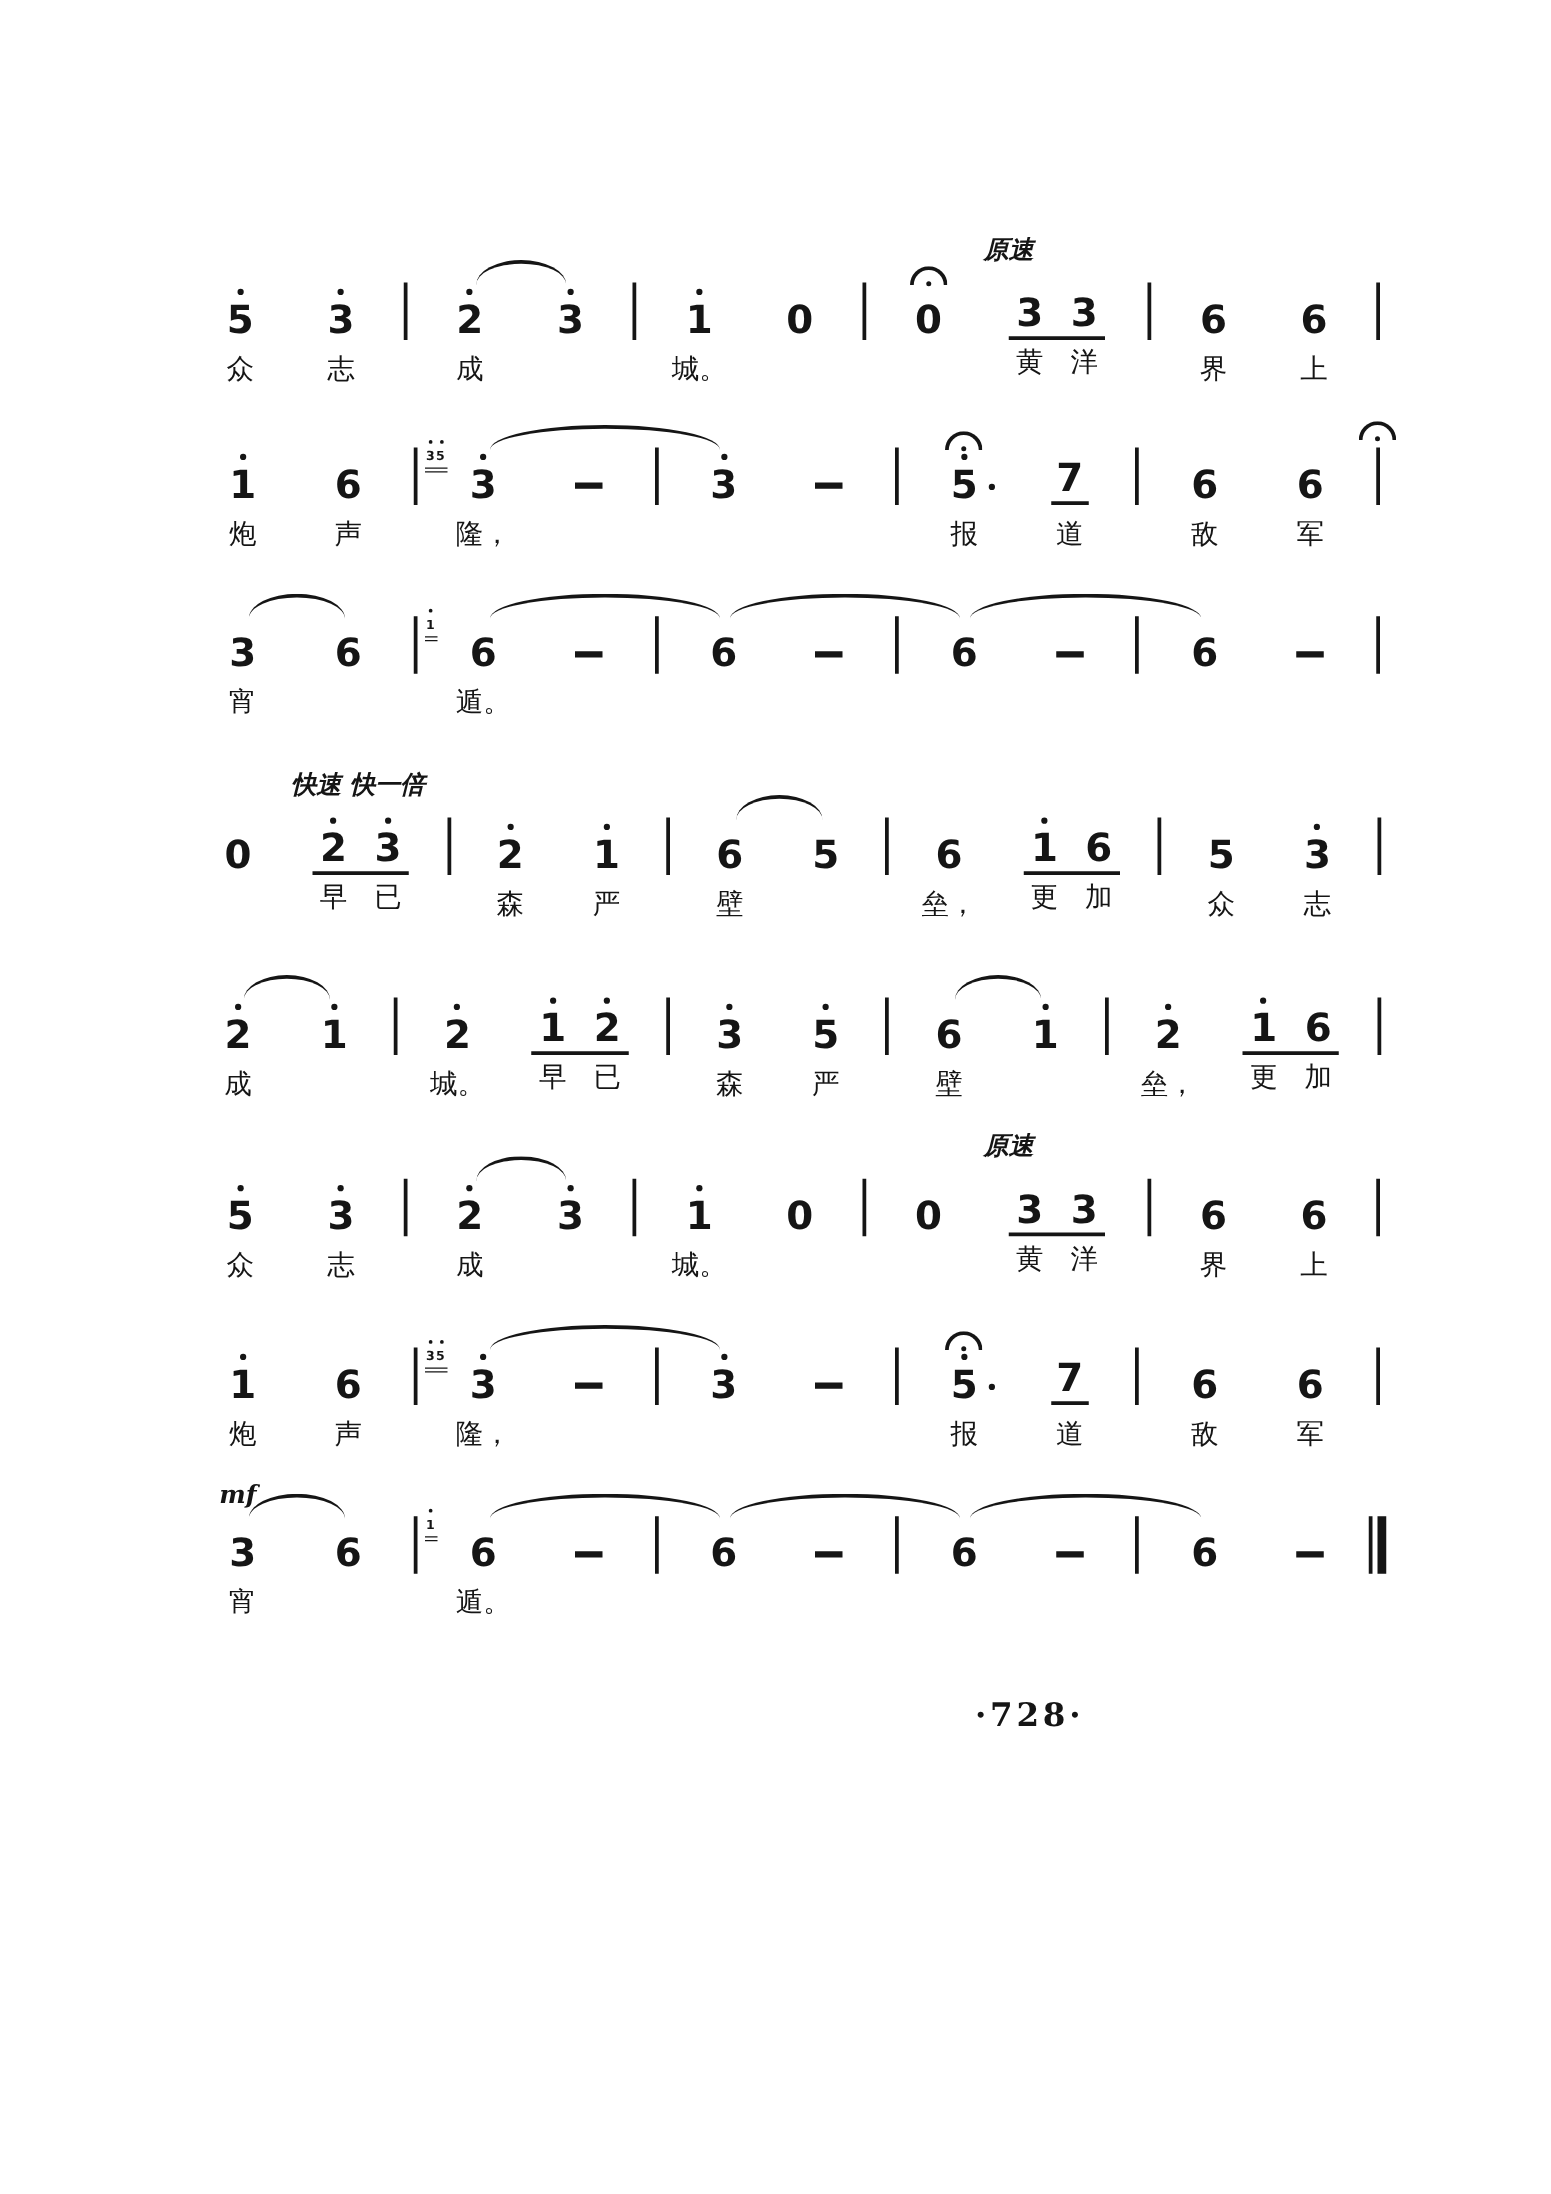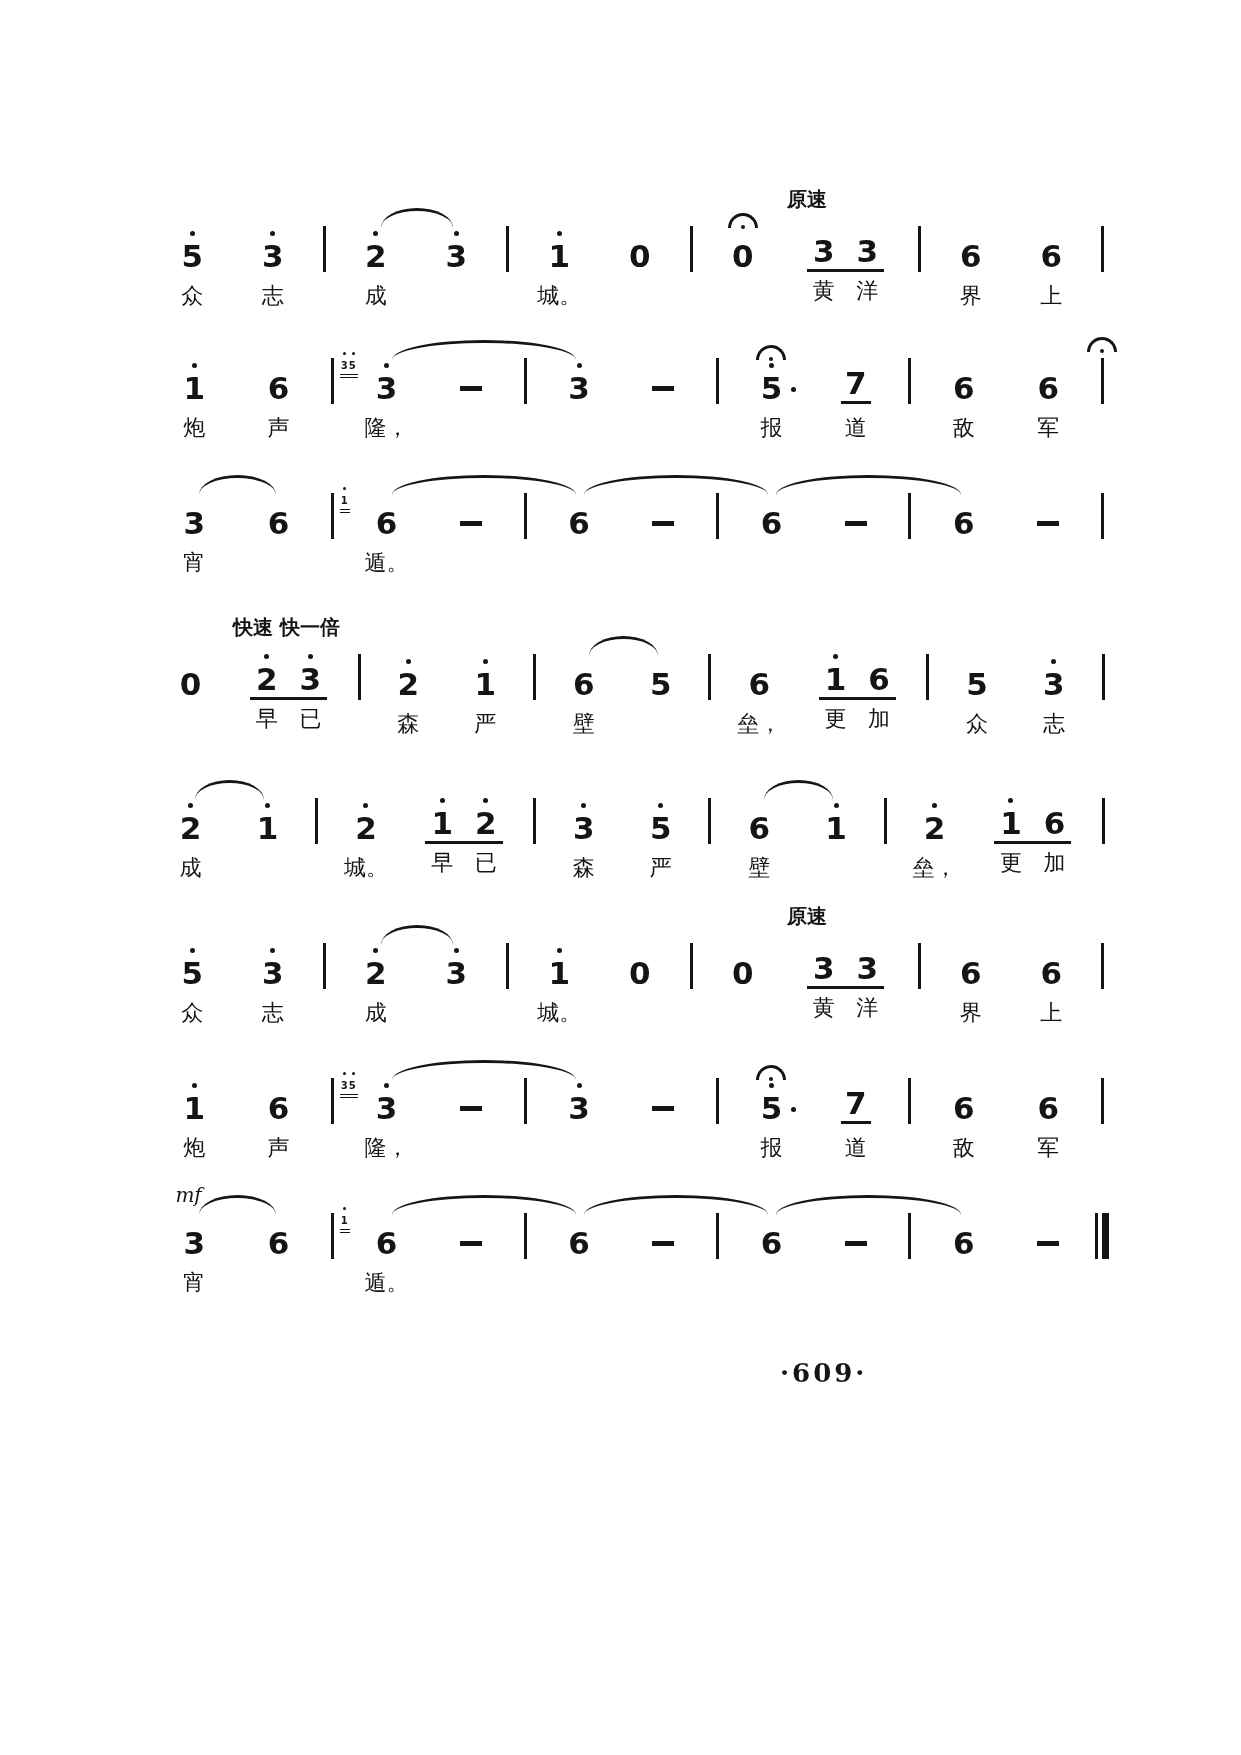--- a/index.html
+++ b/index.html
@@ -32,22 +32,22 @@
   .fermata{position:absolute;left:50%;transform:translateX(-50%);bottom:44px;width:24px;height:12px;
     border:3px solid var(--ink,#151515);border-bottom:none;border-radius:15px 15px 0 0;}
   .fermata::after{content:"";position:absolute;left:50%;bottom:-1px;transform:translateX(-50%);
     width:4px;height:4px;border-radius:50%;background:var(--ink,#151515);}
   .barcell .fermata{bottom:52px;}
   .lyric{position:absolute;top:calc(100% + 12px);left:50%;transform:translateX(-50%);
     white-space:nowrap;font-size:22px;line-height:24px;font-family:"DejaVu Sans",sans-serif;}
   .slur{position:absolute;top:0;height:20px;border-top:3px solid var(--ink,#151515);
     border-radius:55% 55% 0 0 / 95% 95% 0 0;}
   .tempo{position:absolute;top:8px;font-size:20px;font-weight:600;white-space:nowrap;
-    font-family:"DejaVu Sans",sans-serif;}
-  .dyn{position:absolute;top:18px;font-size:20px;font-weight:400;font-style:italic;
+    font-family:"DejaVu Sans",sans-serif;font-style:italic;}
+  .dyn{position:absolute;top:18px;font-size:20px;font-weight:700;font-style:italic;
     font-family:"DejaVu Serif",serif;}
   .pagenum{position:absolute;left:780px;top:1358px;font-size:26px;font-weight:700;
     letter-spacing:3px;font-family:"DejaVu Serif",serif;}
 </style>
 </head>
 <body>
 
 <div class="page">
   <div id="systems">
       <div class="system" style="top: 178px;">
@@ -1000,14 +1000,14 @@
             </div>
           </div>
           <div class="slur" style="left: 47.1953px; width: 76.3906px;"></div>
           <div class="slur" style="left: 239.602px; width: 184.406px;"></div>
           <div class="slur" style="left: 432.008px; width: 184.406px;"></div>
           <div class="slur" style="left: 624.414px; width: 184.406px;"></div>
         </div>
         <div class="dyn" style="left: 23.4062px;">mf</div>
       </div>
     </div>
-  <div class="pagenum">·609·</div>
+  <div class="pagenum">·728·</div>
 </div>
 
 </body></html>

